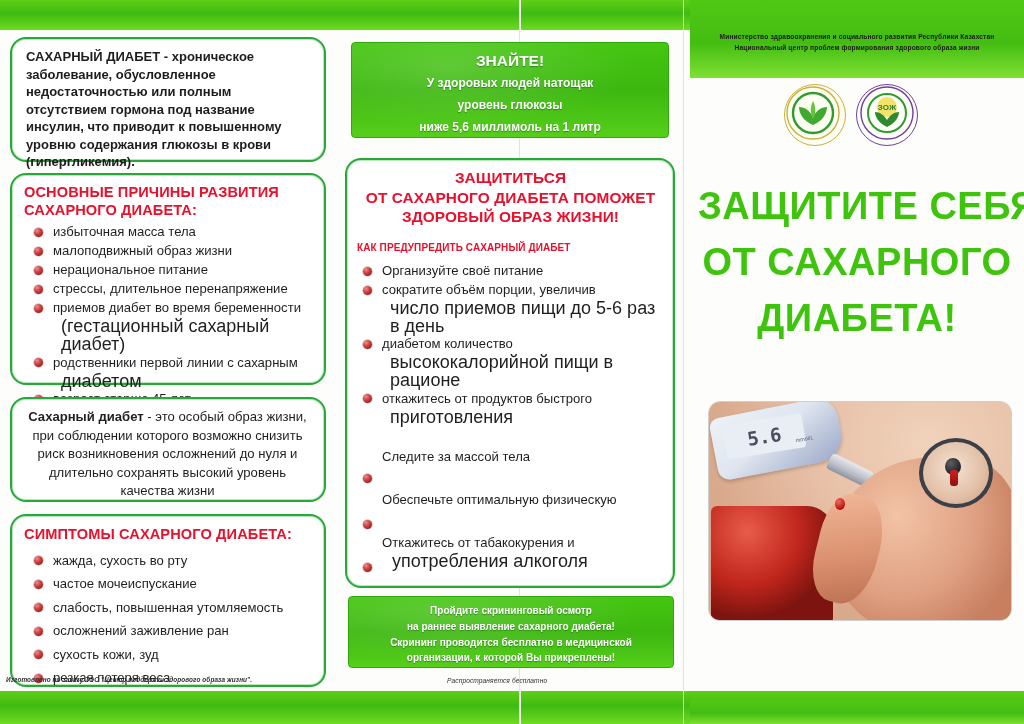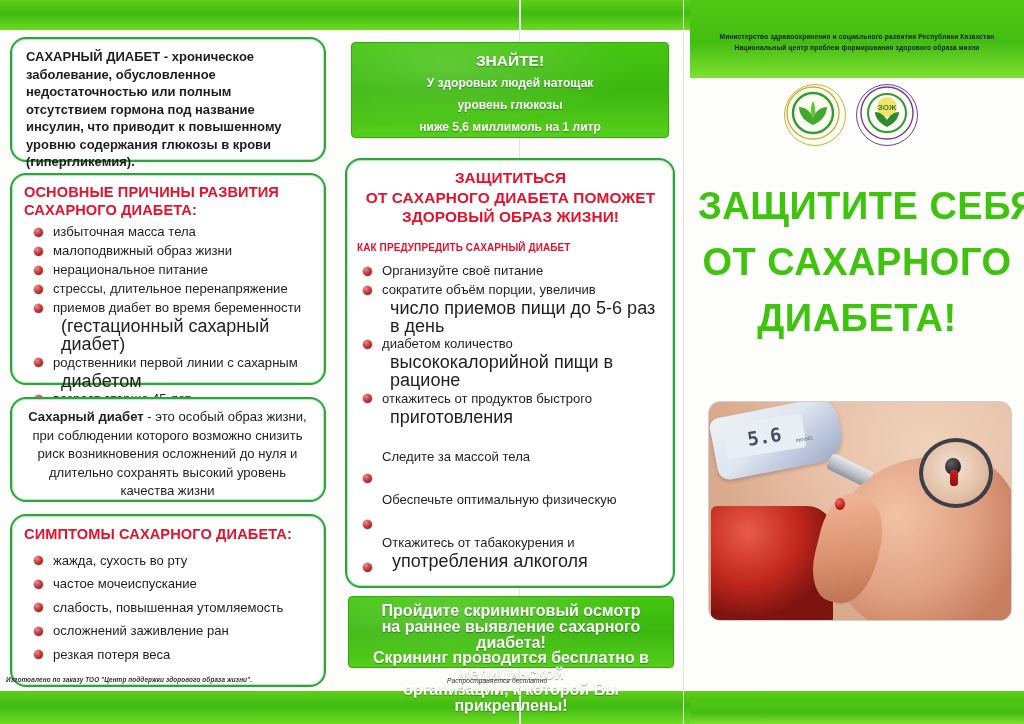--- a/index.html
+++ b/index.html
@@ -281,20 +281,21 @@
     </div>
 
     <div class="card inner-glow" style="left:10px;top:484px;width:316px;height:173px;">
       <div style="padding:10px 10px 0 12px;">
         <div class="head-red">СИМПТОМЫ САХАРНОГО ДИАБЕТА:</div>
         <ul class="bullets" style="margin-top:8px;padding-left:8px;">
           <li style="margin-bottom:6px;"><span class="bdot"></span><span>жажда, сухость во рту</span></li>
           <li style="margin-bottom:6px;"><span class="bdot"></span><span>частое мочеиспускание</span></li>
           <li style="margin-bottom:6px;"><span class="bdot"></span><span>слабость, повышенная утомляемость</span></li>
           <li style="margin-bottom:6px;"><span class="bdot"></span><span>осложнений заживление ран</span></li>
+          <li style="margin-bottom:6px;"><span class="bdot"></span><span>сухость кожи, зуд</span></li>
           <li style="margin-bottom:0;"><span class="bdot"></span><span>резкая потеря веса</span></li>
         </ul>
       </div>
     </div>
   </div>
 
   <div class="card-green" style="left:351px;top:42px;width:318px;height:96px;">
     <div class="gtext" style="padding-top:8px;font-size:15.5px;line-height:19px;">ЗНАЙТЕ!</div>
     <div class="gtext" style="font-size:12px;line-height:22px;padding-top:2px;">
       <div>У здоровых людей натощак</div>
@@ -330,21 +331,21 @@
 
         <li style="margin-top:25px;"><span class="bdot" style="top:29px;"></span><span>Откажитесь от табакокурения и</span></li>
         <div class="cont-line" style="padding-left:31px;">употребления алкоголя</div>
 
         <li style="margin-top:25px;"><span class="bdot" style="top:29px;"></span><span>Научитесь справляться со стрессами</span></li>
       </ul>
     </div>
   </div>
 
   <div class="card-green" style="left:348px;top:596px;width:326px;height:72px;">
-    <div class="gtext" style="font-size:16px;line-height:15.8px;padding-top:6px;">
+    <div class="gtext" style="font-size:10px;line-height:15.8px;padding-top:6px;">
       <div>Пройдите скрининговый осмотр</div>
       <div>на раннее выявление сахарного диабета!</div>
       <div>Скрининг проводится бесплатно в медицинской</div>
       <div>организации, к которой Вы прикреплены!</div>
     </div>
   </div>
 
   <div class="panel panel-right">
 
     <div class="ministry">

